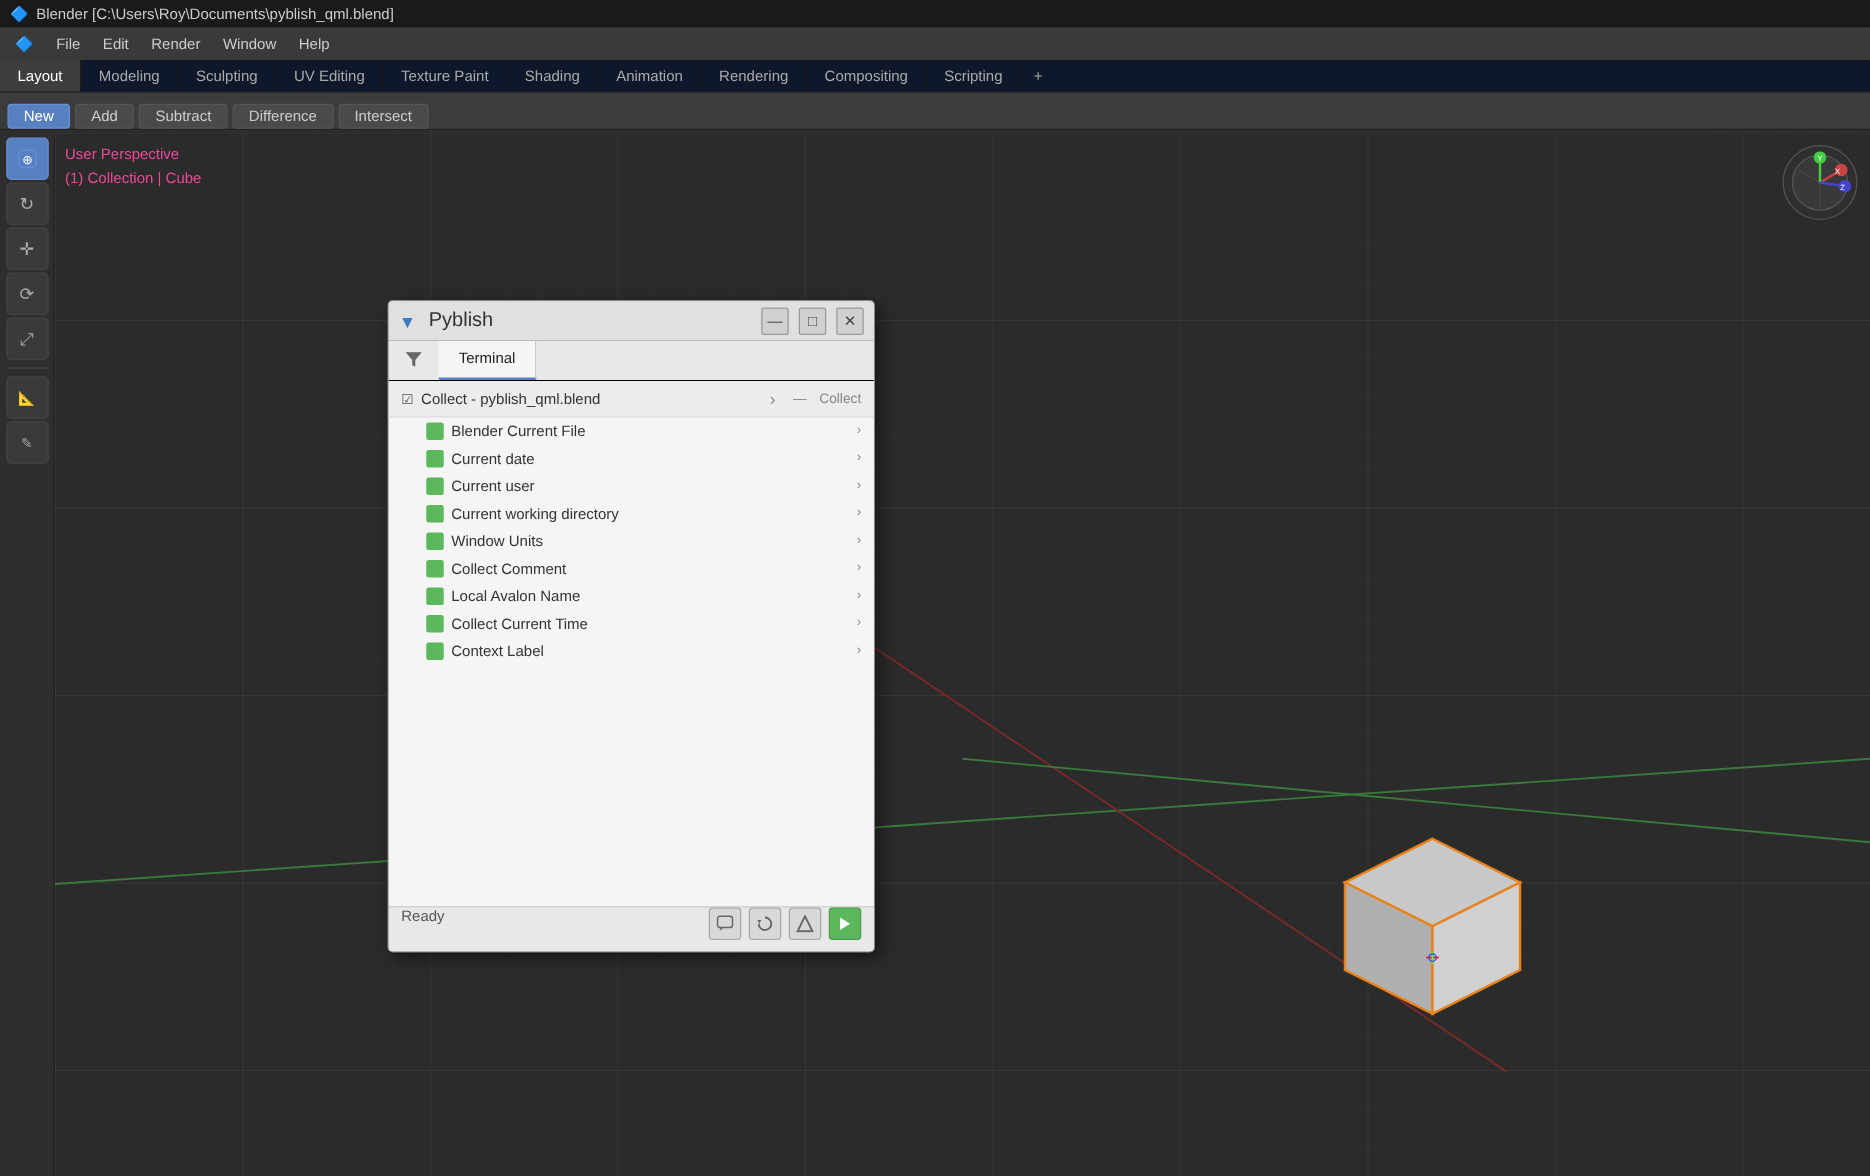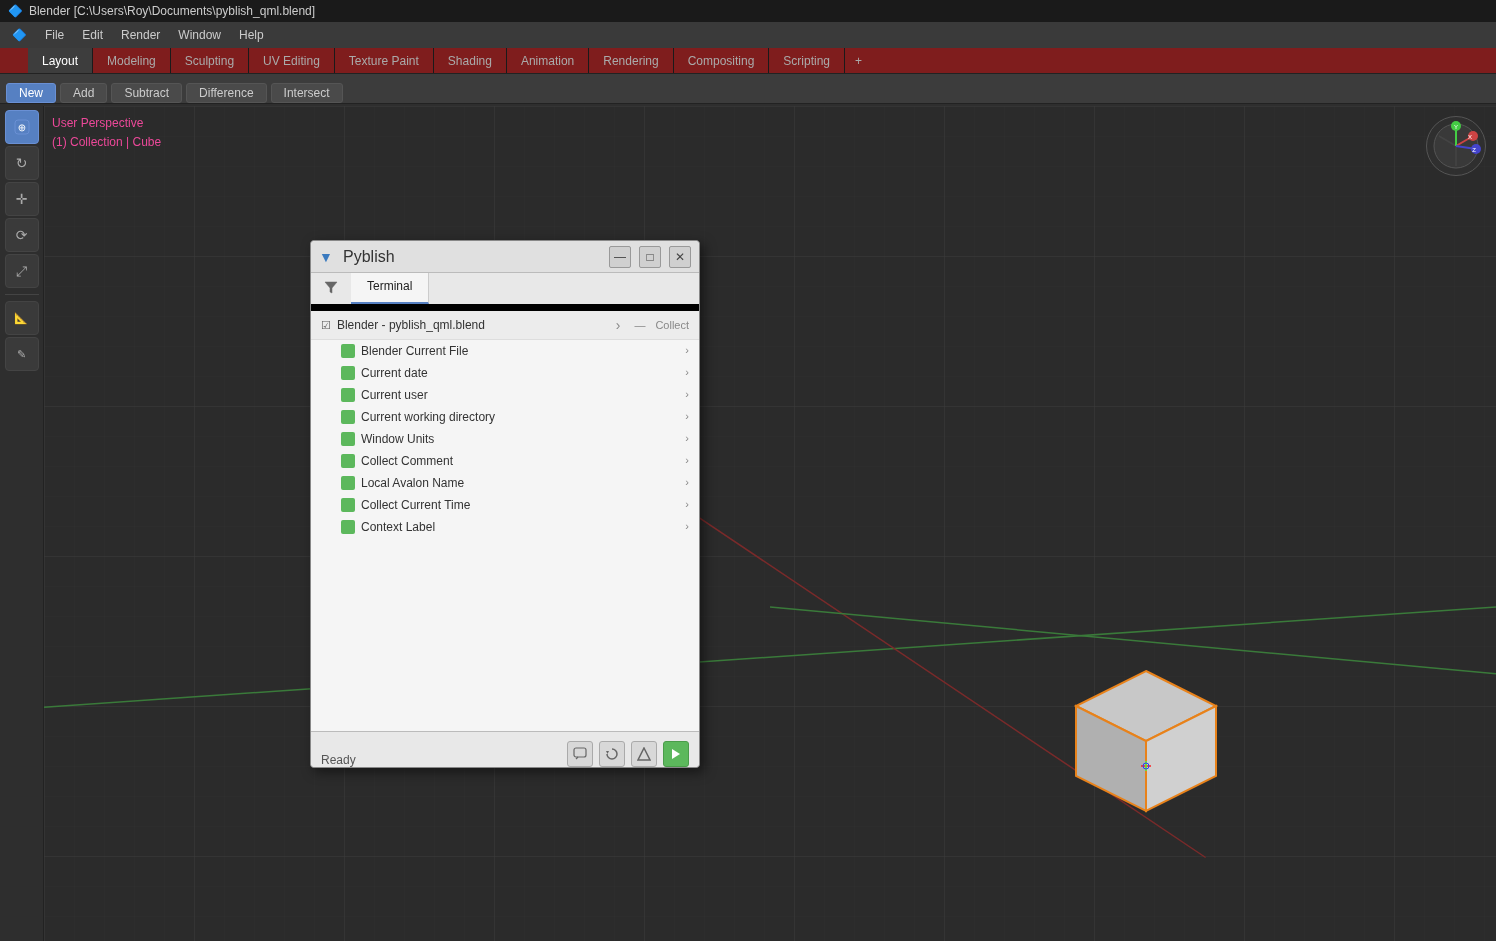--- a/index.html
+++ b/index.html
@@ -37,25 +37,24 @@
       padding: 2px 8px;
       border-radius: 3px;
       cursor: pointer;
       font-size: 12px;
       color: #ccc;
     }
 
     
     #workspace-tabs {
       height: 26px;
-      background: #7f1d1d;
+      background: #0f172a;
       display: flex;
       align-items: stretch;
       border-bottom: 1px solid #222;
-      padding-left: 28px;
     }
     .ws-tab {
       padding: 0 14px;
       display: flex;
       align-items: center;
       cursor: pointer;
       font-size: 12px;
       color: #aaa;
       border-right: 1px solid #1a1a1a;
     }
@@ -251,21 +250,21 @@
       display: flex;
       align-items: center;
       justify-content: center;
       cursor: pointer;
       font-size: 12px;
       color: #444;
     }
     #dialog-tabs {
       display: flex;
       background: #e8e8e8;
-      border-bottom: 7px solid #000000;
+      border-bottom: 1px solid #000000;
     }
     .dialog-tab {
       padding: 6px 16px;
       cursor: pointer;
       font-size: 12px;
       color: #555;
       border-right: 1px solid #ccc;
     }
     .dialog-tab.active {
       background: #f5f5f5;
@@ -321,21 +320,21 @@
     }
     .collect-item-arrow {
       font-size: 11px;
       color: #888;
     }
     #dialog-footer {
       height: 36px;
       background: #e8e8e8;
       border-top: 1px solid #bbb;
       display: flex;
-      align-items: flex-end;
+      align-items: flex-start;
       padding: 0 10px;
       gap: 6px;
       border-radius: 0 0 4px 4px;
     }
     #dialog-status {
       flex: 1;
       font-size: 12px;
       color: #555;
     }
     .footer-btn {
@@ -538,21 +537,21 @@
     </div>
     <div class="dialog-tab active">
       <span>Terminal</span>
     </div>
   </div>
 
   <div id="dialog-content">
 
     <div id="dialog-tree-header">
       <span style="font-size:11px;color:#555;">☑</span>
-      <span id="dialog-tree-header-text" style="font-size:12px;color:#333;flex:1;">Blender - pyblish_qml.blend</span>
+      <span id="dialog-tree-header-text" style="font-size:12px;color:#333;flex:1;">Collect - pyblish_qml.blend</span>
       <span id="dialog-tree-header-expand" style="font-size:14px;color:#888;">›</span>
       <span style="font-size:11px;color:#888;margin-left:8px;">—</span>
       <span style="font-size:11px;color:#888;margin-left:4px;">Collect</span>
     </div>
 
     <div id="collect-items">
       <div class="collect-item">
         <div class="collect-item-icon"></div>
         <span class="collect-item-label">Blender Current File</span>
         <span class="collect-item-arrow">›</span>

